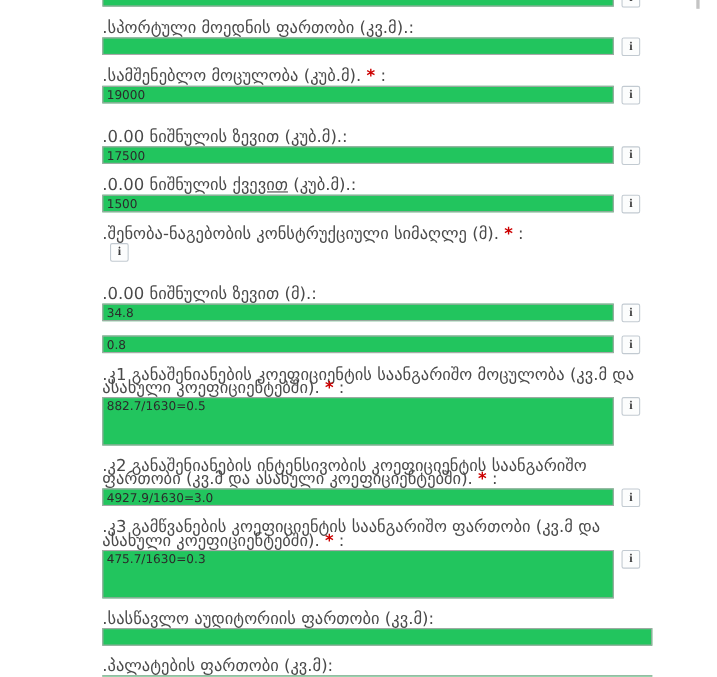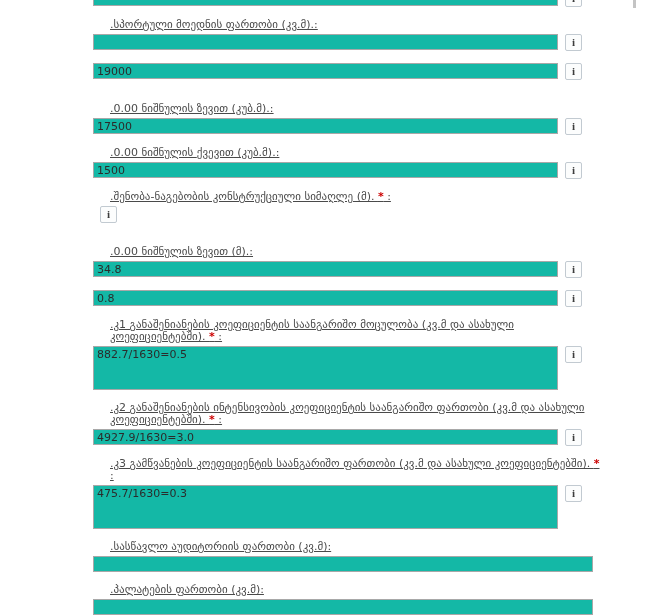--- a/index.html
+++ b/index.html
@@ -21,25 +21,24 @@
   }
   .row {
     margin-bottom: 12px;
   }
   .row.gap-large {
     margin-bottom: 23px;
   }
   .lbl {
     display: block;
     max-width: 490px;
-    font-size: 11px;
+    font-size: 15px;
     line-height: 12px;
     color: #4a4a4a;
-    margin: 0 0 3px 17px;
-    text-decoration: underline;
+    margin: 0 0 3px 0;
   }
   .lbl .ul {
     text-decoration: underline;
     text-align: right;
   }
   .req {
     color: #cc0000;
     font-weight: bold;
   }
   .req-colon {
@@ -48,21 +47,21 @@
   .ctrl {
     display: flex;
     align-items: flex-start;
   }
   textarea.inp {
     display: block;
     width: 465px;
     height: 16px;
     box-sizing: border-box;
     border: 1px solid #a8a8a8;
-    background: #14b8a6;
+    background: #22c55e;
     font-family: "DejaVu Sans", sans-serif;
     font-size: 11px;
     line-height: 13px;
     color: #2b2b2b;
     padding: 1px 3px;
     margin: 0;
     resize: none;
     overflow: hidden;
     white-space: pre;
     border-radius: 0;
@@ -123,20 +122,21 @@
     </div>
   </div>
       <div class="row">
     <label class="lbl"><span class="lbl-parts"><span>.სპორტული მოედნის ფართობი (კვ.მ).:</span></span></label>
     <div class="ctrl">
       <textarea class="inp" spellcheck="false" style=""></textarea>
       <span class="info-btn">i</span>
     </div>
   </div>
       <div class="row gap-large">
+    <label class="lbl"><span class="lbl-parts"><span>.სამშენებლო მოცულობა (კუბ.მ). </span></span><span class="req">*</span><span class="req-colon"> :</span></label>
     <div class="ctrl">
       <textarea class="inp" spellcheck="false" style="">19000</textarea>
       <span class="info-btn">i</span>
     </div>
   </div>
       <div class="row">
     <label class="lbl"><span class="lbl-parts"><span>.0.00 ნიშნულის ზევით (კუბ.მ).:</span></span></label>
     <div class="ctrl">
       <textarea class="inp" spellcheck="false" style="">17500</textarea>
       <span class="info-btn">i</span>

